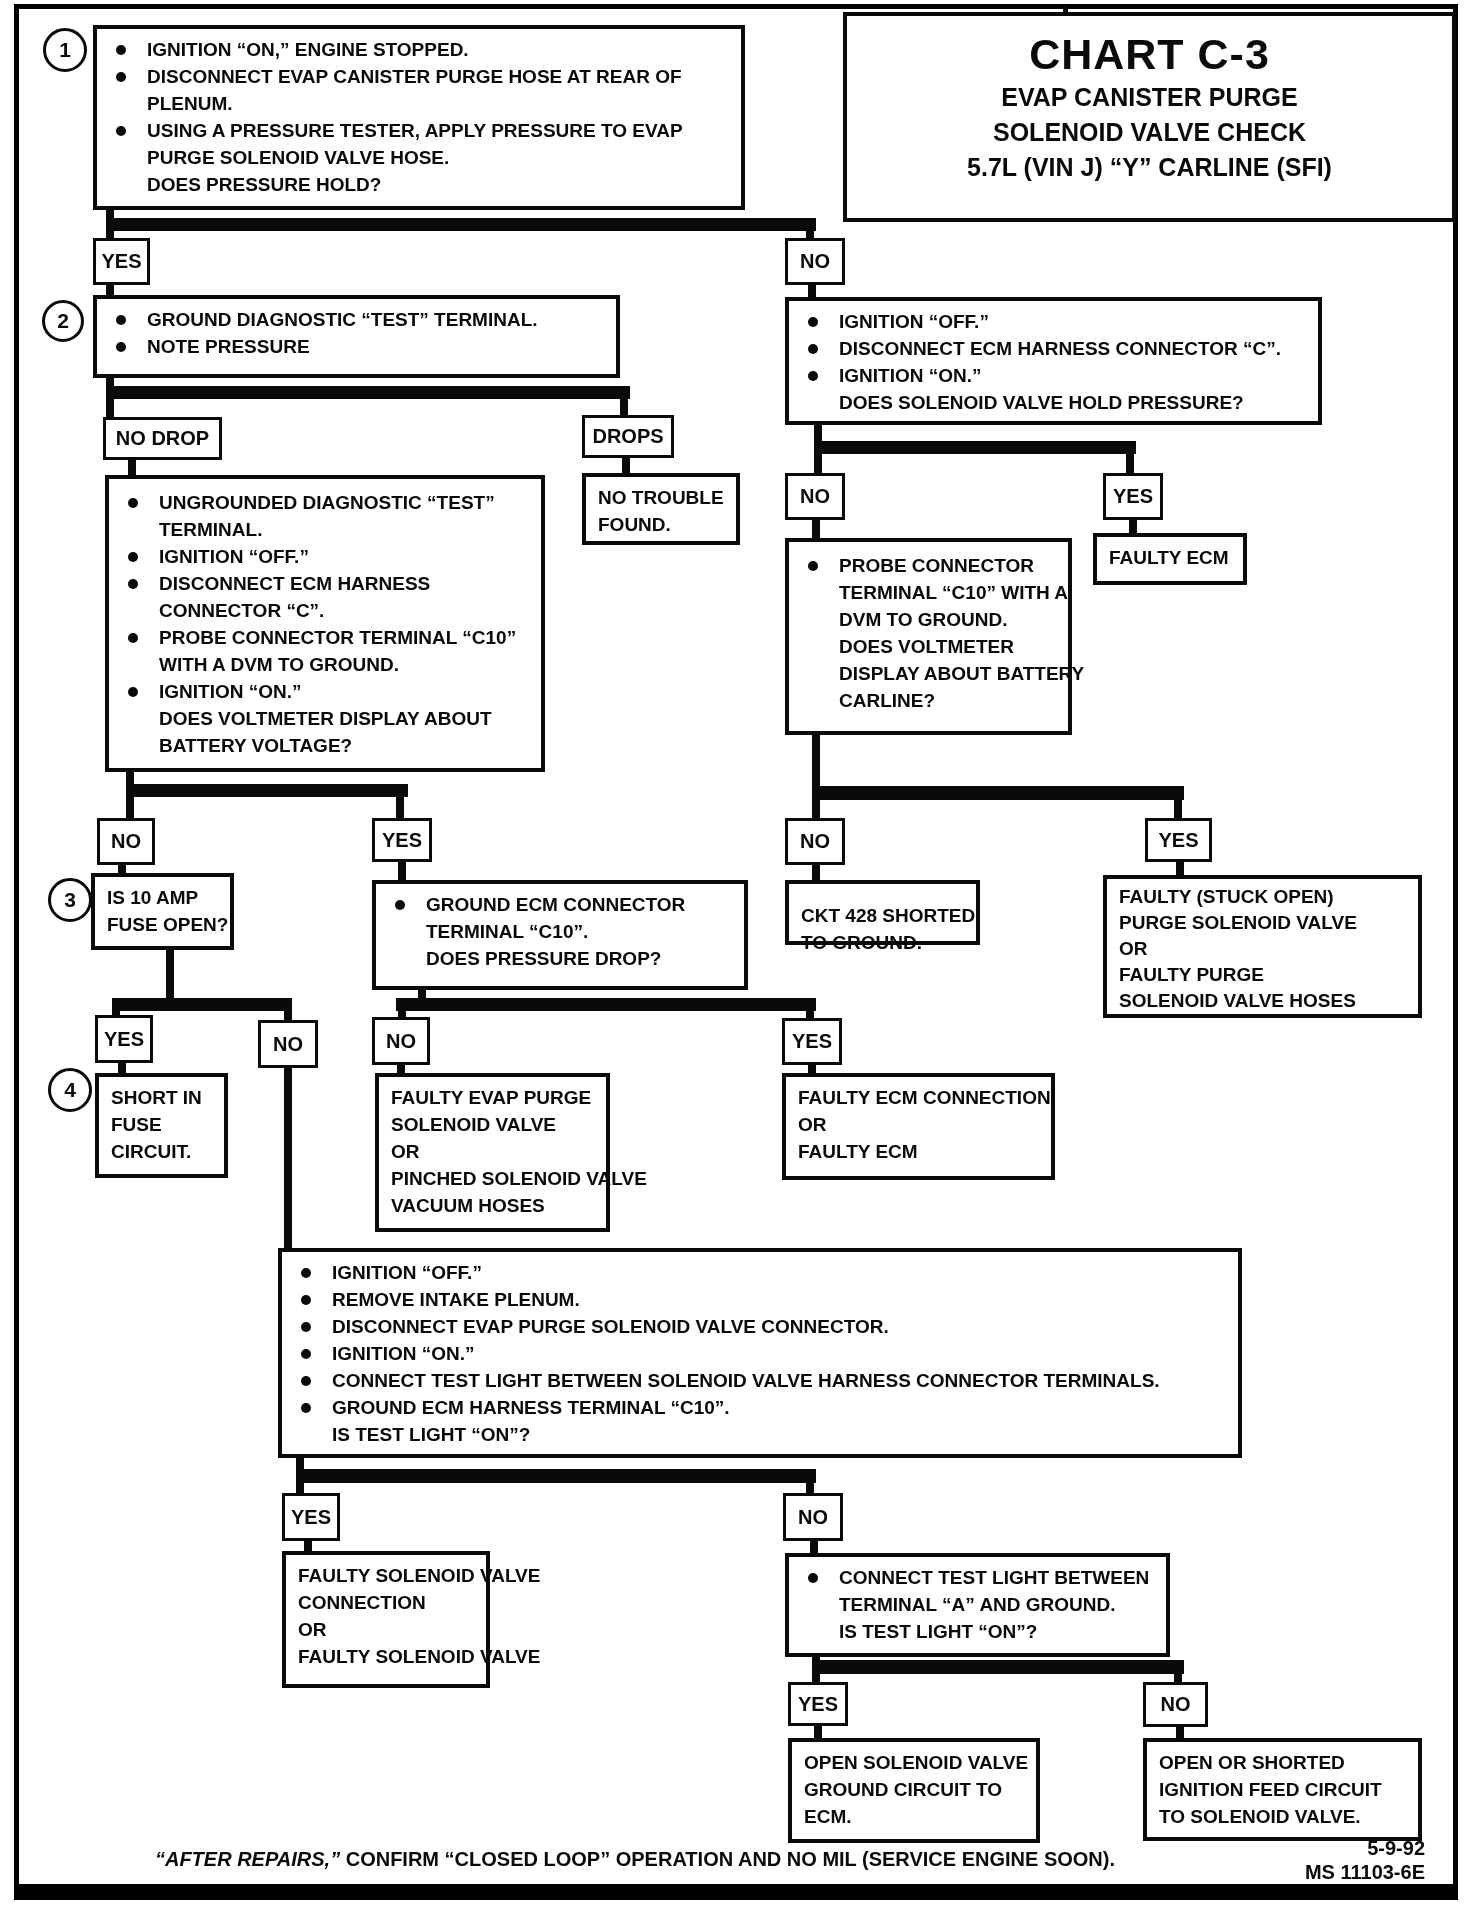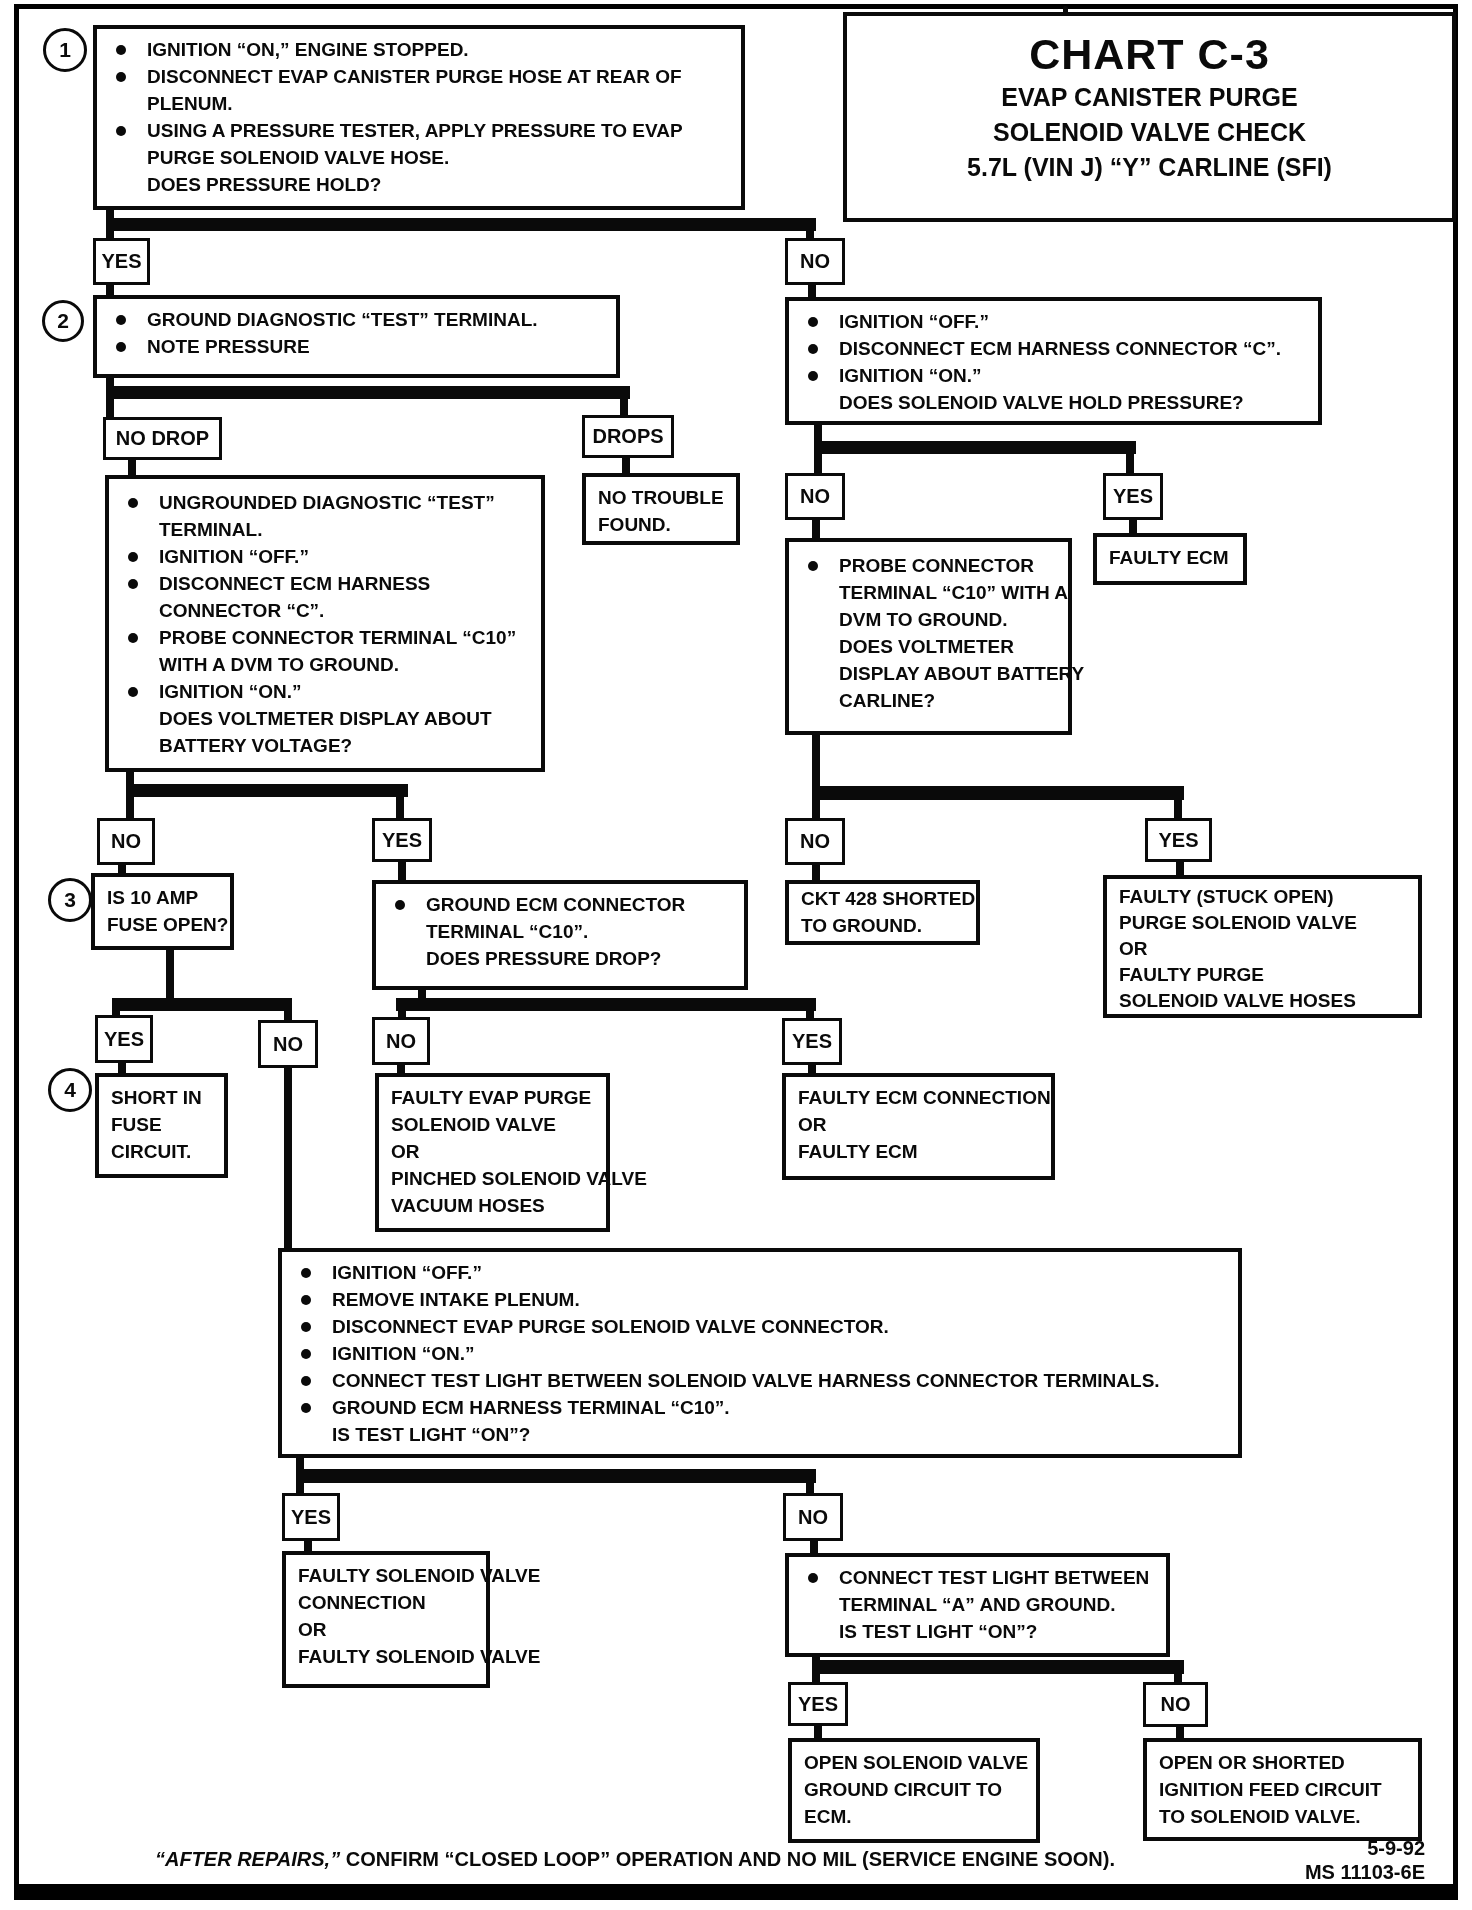--- a/index.html
+++ b/index.html
@@ -91,21 +91,21 @@
 
   <div class="node" style="left:785px;top:538px;width:287px;height:197px;padding-top:10px;">
     <div class="li b">PROBE CONNECTOR</div>
     <div class="li w">TERMINAL “C10” WITH A</div>
     <div class="li w">DVM TO GROUND.</div>
     <div class="li w">DOES VOLTMETER</div>
     <div class="li w">DISPLAY ABOUT BATTERY</div>
     <div class="li w">CARLINE?</div>
   </div>
 
-  <div class="node" style="left:785px;top:880px;width:195px;height:65px;padding-top:1px;">
+  <div class="node" style="left:785px;top:880px;width:195px;height:65px;padding-top:18px;">
     <div class="li p">CKT 428 SHORTED</div>
     <div class="li p">TO GROUND.</div>
   </div>
 
   <div class="node" style="left:1103px;top:875px;width:319px;height:143px;line-height:26px;padding-top:5px;">
     <div class="li p">FAULTY (STUCK OPEN)</div>
     <div class="li p">PURGE SOLENOID VALVE</div>
     <div class="li p">OR</div>
     <div class="li p">FAULTY PURGE</div>
     <div class="li p">SOLENOID VALVE HOSES</div>

